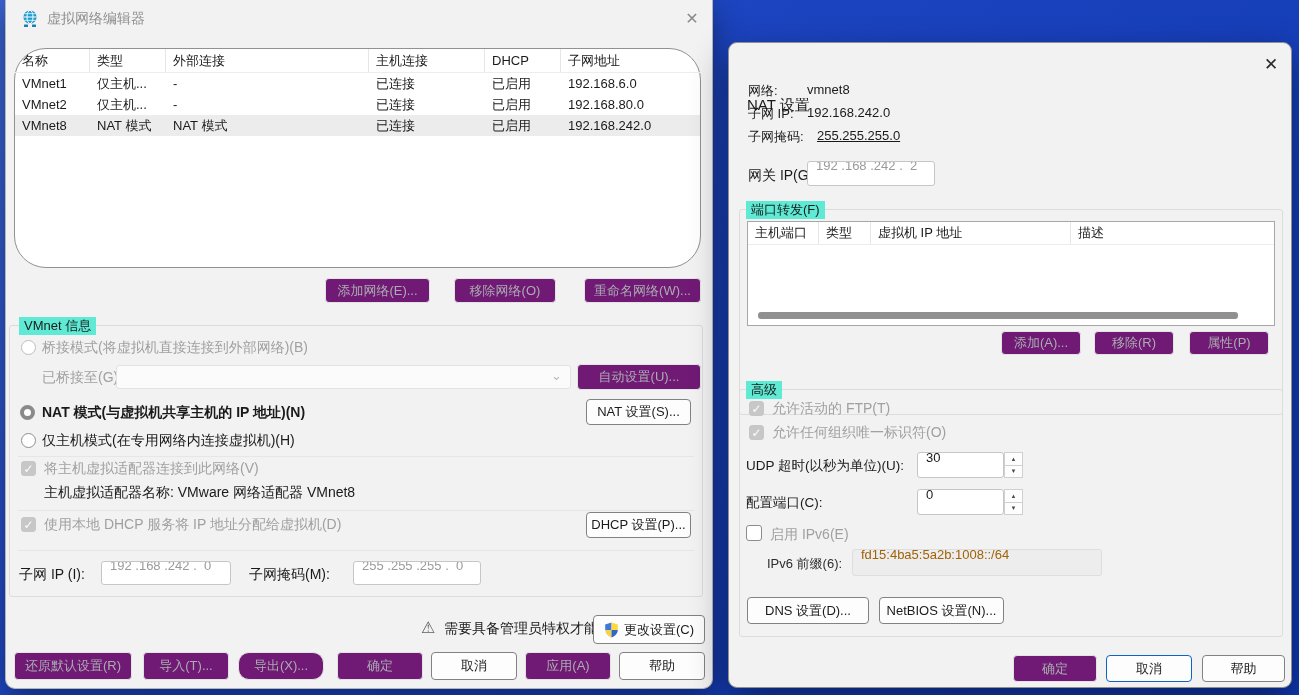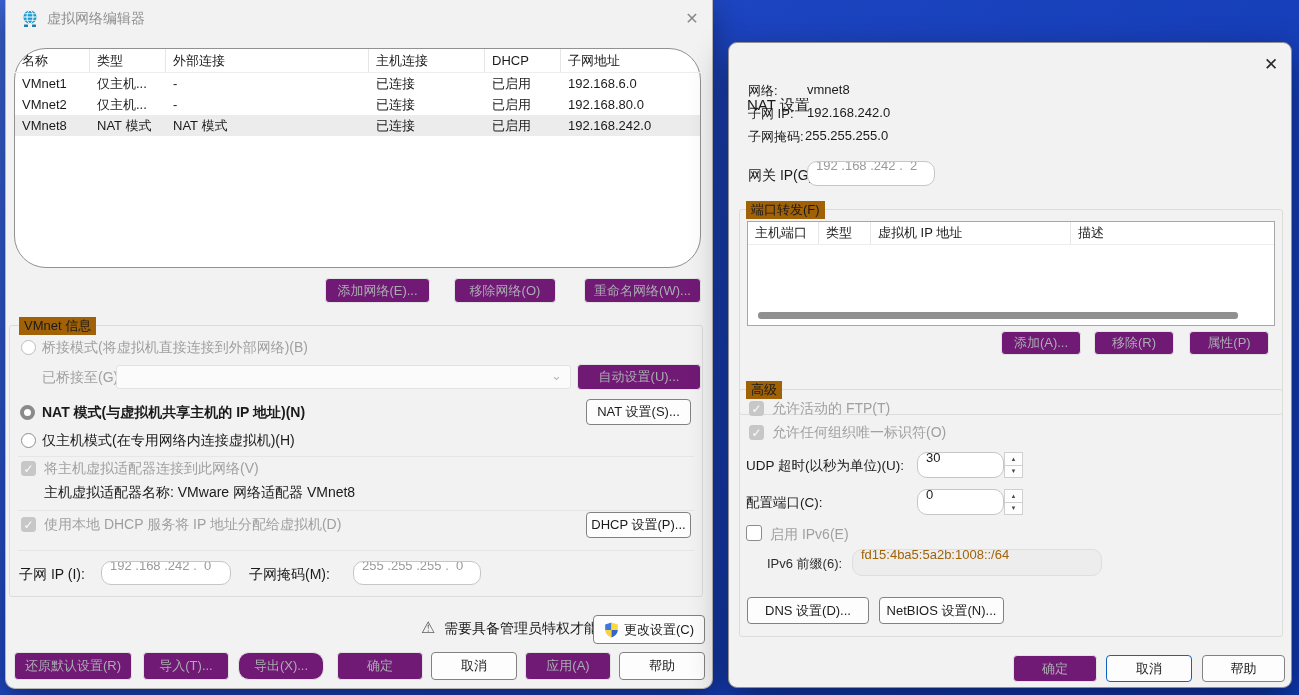--- a/index.html
+++ b/index.html
@@ -27,30 +27,30 @@
   .lbl.sm{font-size:13px;}
   .btn{
     position:absolute;display:flex;align-items:center;justify-content:center;gap:5px;
     background:#fdfdfd;border:1px solid #d0d0d0;border-radius:4px;
     font-size:13px;color:#1b1b1b;box-sizing:border-box;cursor:default;white-space:nowrap;
   }
   .btn.dis{background:#701a75;border-color:#e3e3e3;color:#aaadb0;}
   .btn.strong{border-color:#828282;}
   .btn.accent{border:1.5px solid #0e63c5;}
   .gbox{position:absolute;border:1px solid #dcdcdc;border-radius:3px;box-sizing:border-box;}
-  .glabel{position:absolute;font-size:13px;color:#1a1a1a;background:#a16207;padding:0 5px;white-space:nowrap;}
+  .glabel{position:absolute;font-size:13px;color:#1a1a1a;background:#5eead4;padding:0 5px;white-space:nowrap;}
   .divider{position:absolute;height:1px;background:#e6e6e6;}
   .radio{position:absolute;width:13px;height:13px;border-radius:50%;background:#fff;border:1px solid #8f8f8f;box-sizing:content-box;}
   .radio.dis{border-color:#bdbdbd;}
   .radio.sel{border:4px solid #8a8a8a;width:7px;height:7px;}
   .cb{position:absolute;width:15px;height:15px;border-radius:3px;box-sizing:border-box;}
   .cb.checked{background:#c7c7c7;border:1px solid #c7c7c7;color:#fff;font-size:12px;line-height:14px;text-align:center;}
   .cb.un{background:#fff;border:1px solid #8c8c8c;}
   .field{
-    position:absolute;background:#fff;border:1px solid #c6c6c6;border-radius:10px;
+    position:absolute;background:#fff;border:1px solid #c6c6c6;border-radius:3px;
     font-size:13px;color:#1a1a1a;padding:0 0 16px 8px;box-sizing:border-box;
     font-family:"Liberation Sans","DejaVu Sans",sans-serif;outline:none;
   }
   .field.disip{color:#9a9a9a;}
   .field.grayed{background:#ededed;border-color:#dedede;color:#a16207;}
   .combo{
     position:absolute;background:#fbfbfb;border:1px solid #e2e2e2;border-radius:3px;box-sizing:border-box;
   }
   .combo .chev{position:absolute;right:8px;top:2px;color:#b8b8b8;font-size:13px;}
   .spin{position:absolute;width:19px;box-sizing:border-box;display:flex;flex-direction:column;}
@@ -206,21 +206,21 @@
 <div class="dialog">
 
   <span class="lbl" style="left:18px;top:10px;font-size:15px;margin-top:43px;">NAT 设置</span>
   <span class="close" style="left:528px;top:8px;width:28px;height:26px;color:#2b2b2b;font-size:17px;">✕</span>
 
   <span class="lbl sm" style="left:19px;top:39px;">网络:</span>
   <span class="lbl sm" style="left:78px;top:39px;">vmnet8</span>
   <span class="lbl sm" style="left:19px;top:62px;">子网 IP:</span>
   <span class="lbl sm" style="left:78px;top:62px;">192.168.242.0</span>
   <span class="lbl sm" style="left:19px;top:85px;">子网掩码:</span>
-  <span class="lbl sm" style="left:76px;top:85px;">255.255.255.0</span>
+  <span class="lbl sm" style="left:88px;top:85px;text-decoration:underline;">255.255.255.0</span>
 
   <span class="lbl sm" style="left:19px;top:124px;font-size:14px;">网关 IP(G):</span>
   <input class="field disip" style="left: 78px; top: 118px; width: 128px; height: 25px;" readonly="" value="192 .168 .242 .  2">
 
   <div class="gbox" style="left:10px;top:166px;width:544px;height:206px;"></div>
   <span class="glabel" style="left:17px;top:158px;">端口转发(F)</span>
 
   <div class="pf-table" style="left:18px;top:178px;width:528px;height:105px;">
     <div class="thead" style="height:22px;">
       <div class="th" style="width:71px;">主机端口</div>

